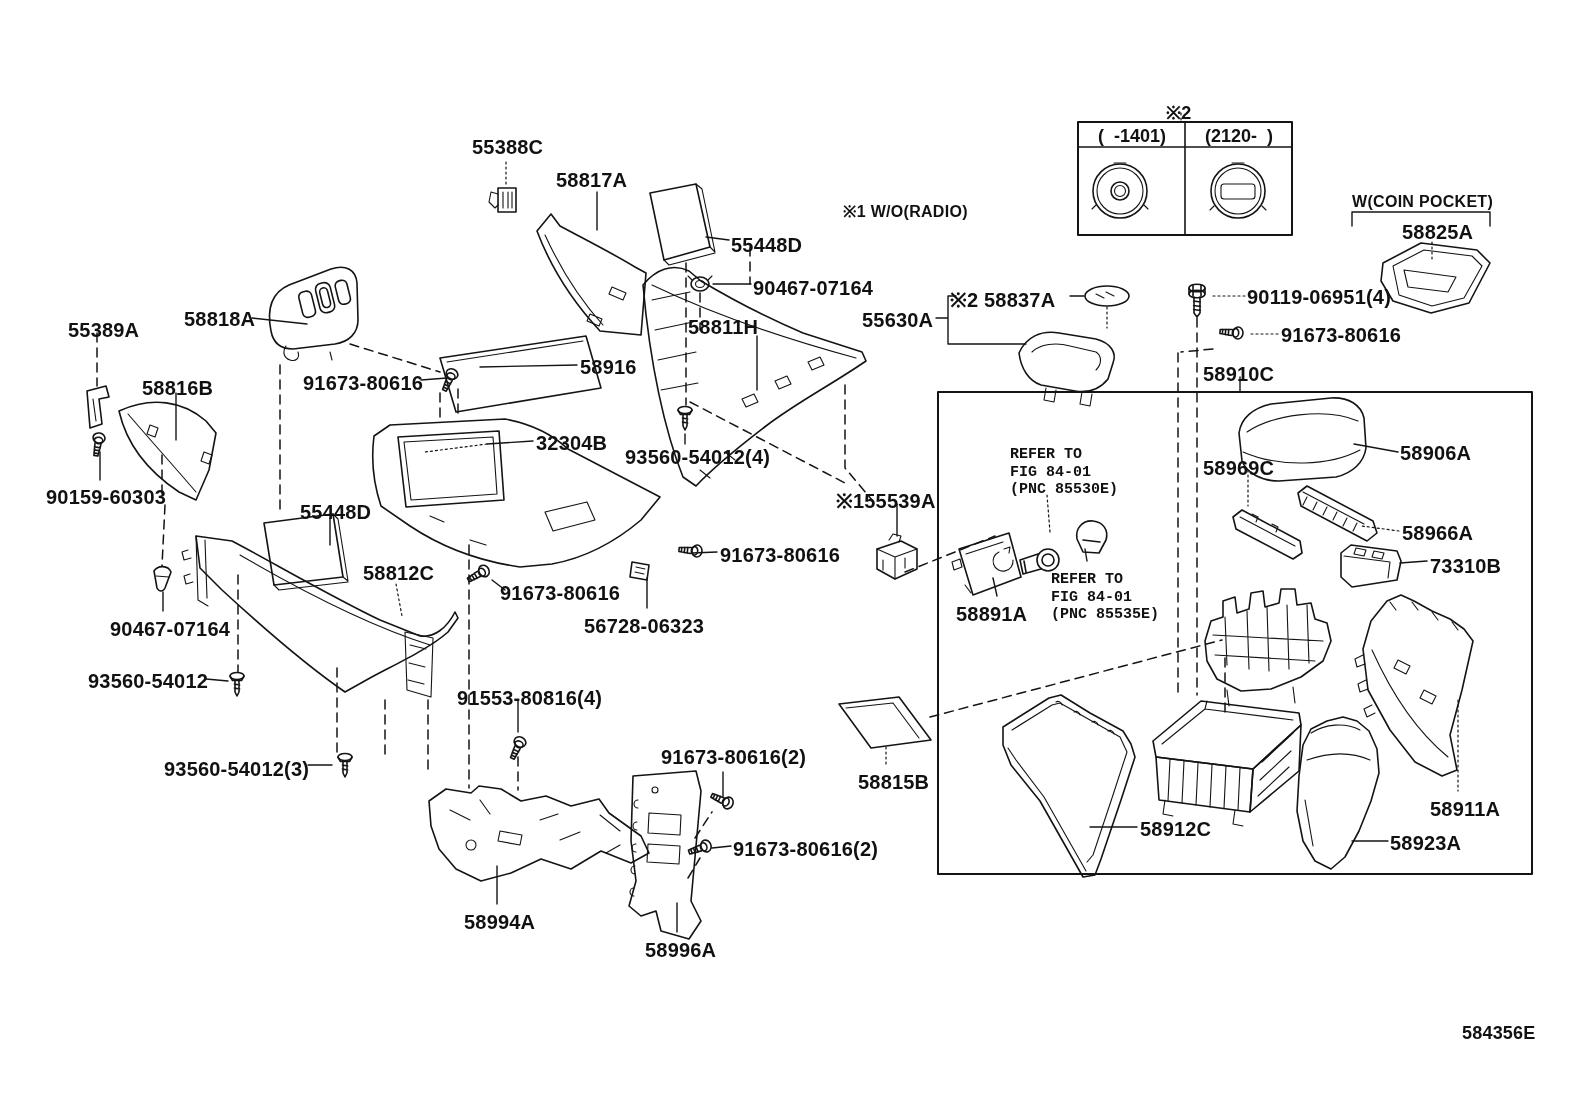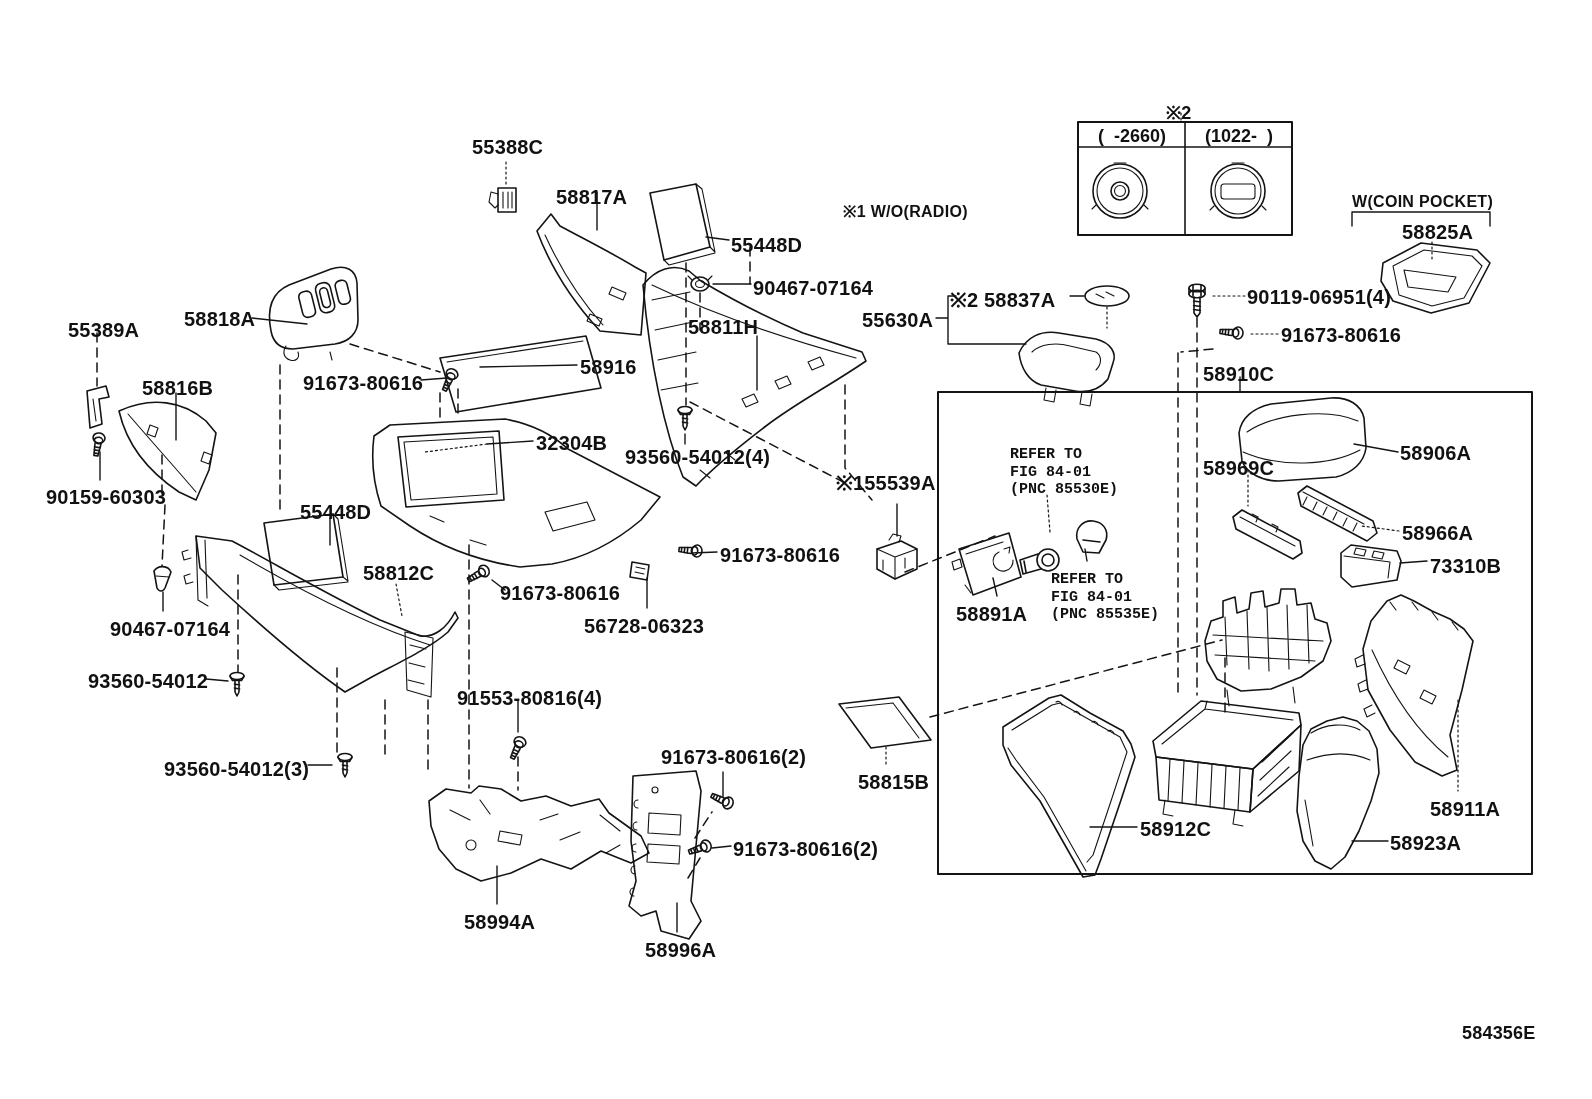--- a/index.html
+++ b/index.html
@@ -328,21 +328,21 @@
     <circle cx="1048" cy="560" r="11"></circle>
         <circle cx="1048" cy="560" r="6"></circle>
     <path d="M1038 554 L1020 560 L1023 574 L1041 569 M1024 561 L1026 572"></path>
   </g>
   <g class="thin">
     <path d="M1077 539 C1075 528 1083 520 1093 521 C1103 522 1109 530 1106 540 L1099 553 L1083 552 Z M1083 540 L1100 542"></path>
   </g>
 </svg>
 
 <div class="lbl" style="left:472px;top:136px">55388C</div>
-<div class="lbl" style="left:556px;top:186px">58817A</div>
+<div class="lbl" style="left:556px;top:169px">58817A</div>
 <div class="lbl" style="left:731px;top:234px">55448D</div>
 <div class="lbl" style="left:753px;top:277px">90467-07164</div>
 <div class="lbl" style="left:688px;top:316px">58811H</div>
 <div class="lbl" style="left:580px;top:356px">58916</div>
 <div class="lbl" style="left:68px;top:319px">55389A</div>
 <div class="lbl" style="left:184px;top:308px">58818A</div>
 <div class="lbl" style="left:142px;top:377px">58816B</div>
 <div class="lbl" style="left:303px;top:372px">91673-80616</div>
 <div class="lbl" style="left:46px;top:486px">90159-60303</div>
 <div class="lbl" style="left:536px;top:432px">32304B</div>
@@ -356,35 +356,35 @@
 <div class="lbl" style="left:88px;top:670px">93560-54012</div>
 <div class="lbl" style="left:164px;top:758px">93560-54012(3)</div>
 <div class="lbl" style="left:457px;top:687px">91553-80816(4)</div>
 <div class="lbl" style="left:464px;top:911px">58994A</div>
 <div class="lbl" style="left:661px;top:746px">91673-80616(2)</div>
 <div class="lbl" style="left:733px;top:838px">91673-80616(2)</div>
 <div class="lbl" style="left:645px;top:939px">58996A</div>
 
 <div class="lbl sm" style="left:843px;top:200px">※1 W/O(RADIO)</div>
 <div class="lbl md" style="left:1166px;top:100px">※2</div>
-<div class="hdr" style="left:1079px;top:126px">(  -2660)</div>
-<div class="hdr" style="left:1186px;top:126px">(1022-  )</div>
+<div class="hdr" style="left:1079px;top:126px">(  -1401)</div>
+<div class="hdr" style="left:1186px;top:126px">(2120-  )</div>
 <div class="lbl sm" style="left:1352px;top:193px">W(COIN POCKET)</div>
 <div class="lbl" style="left:1402px;top:221px">58825A</div>
 
 <div class="lbl" style="left:950px;top:286px">※2 58837A</div>
 <div class="lbl" style="left:862px;top:309px">55630A</div>
 <div class="lbl" style="left:1247px;top:286px">90119-06951(4)</div>
 <div class="lbl" style="left:1281px;top:324px">91673-80616</div>
 <div class="lbl" style="left:1203px;top:363px">58910C</div>
 
 <div class="refer" style="left:1010px;top:446px"><span style="display:block">REFER TO</span><span style="display:block">FIG 84-01</span><span style="display:block">(PNC 85530E)</span></div>
 <div class="refer" style="left:1051px;top:571px"><span style="display:block">REFER TO</span><span style="display:block">FIG 84-01</span><span style="display:block">(PNC 85535E)</span></div>
 
-<div class="lbl" style="left:836px;top:469px">※155539A</div>
+<div class="lbl" style="left:836px;top:487px">※155539A</div>
 <div class="lbl" style="left:956px;top:603px">58891A</div>
 <div class="lbl" style="left:1203px;top:457px">58969C</div>
 <div class="lbl" style="left:1400px;top:442px">58906A</div>
 <div class="lbl" style="left:1402px;top:522px">58966A</div>
 <div class="lbl" style="left:1430px;top:555px">73310B</div>
 <div class="lbl" style="left:858px;top:771px">58815B</div>
 <div class="lbl" style="left:1140px;top:818px">58912C</div>
 <div class="lbl" style="left:1430px;top:798px">58911A</div>
 <div class="lbl" style="left:1390px;top:832px">58923A</div>
 

